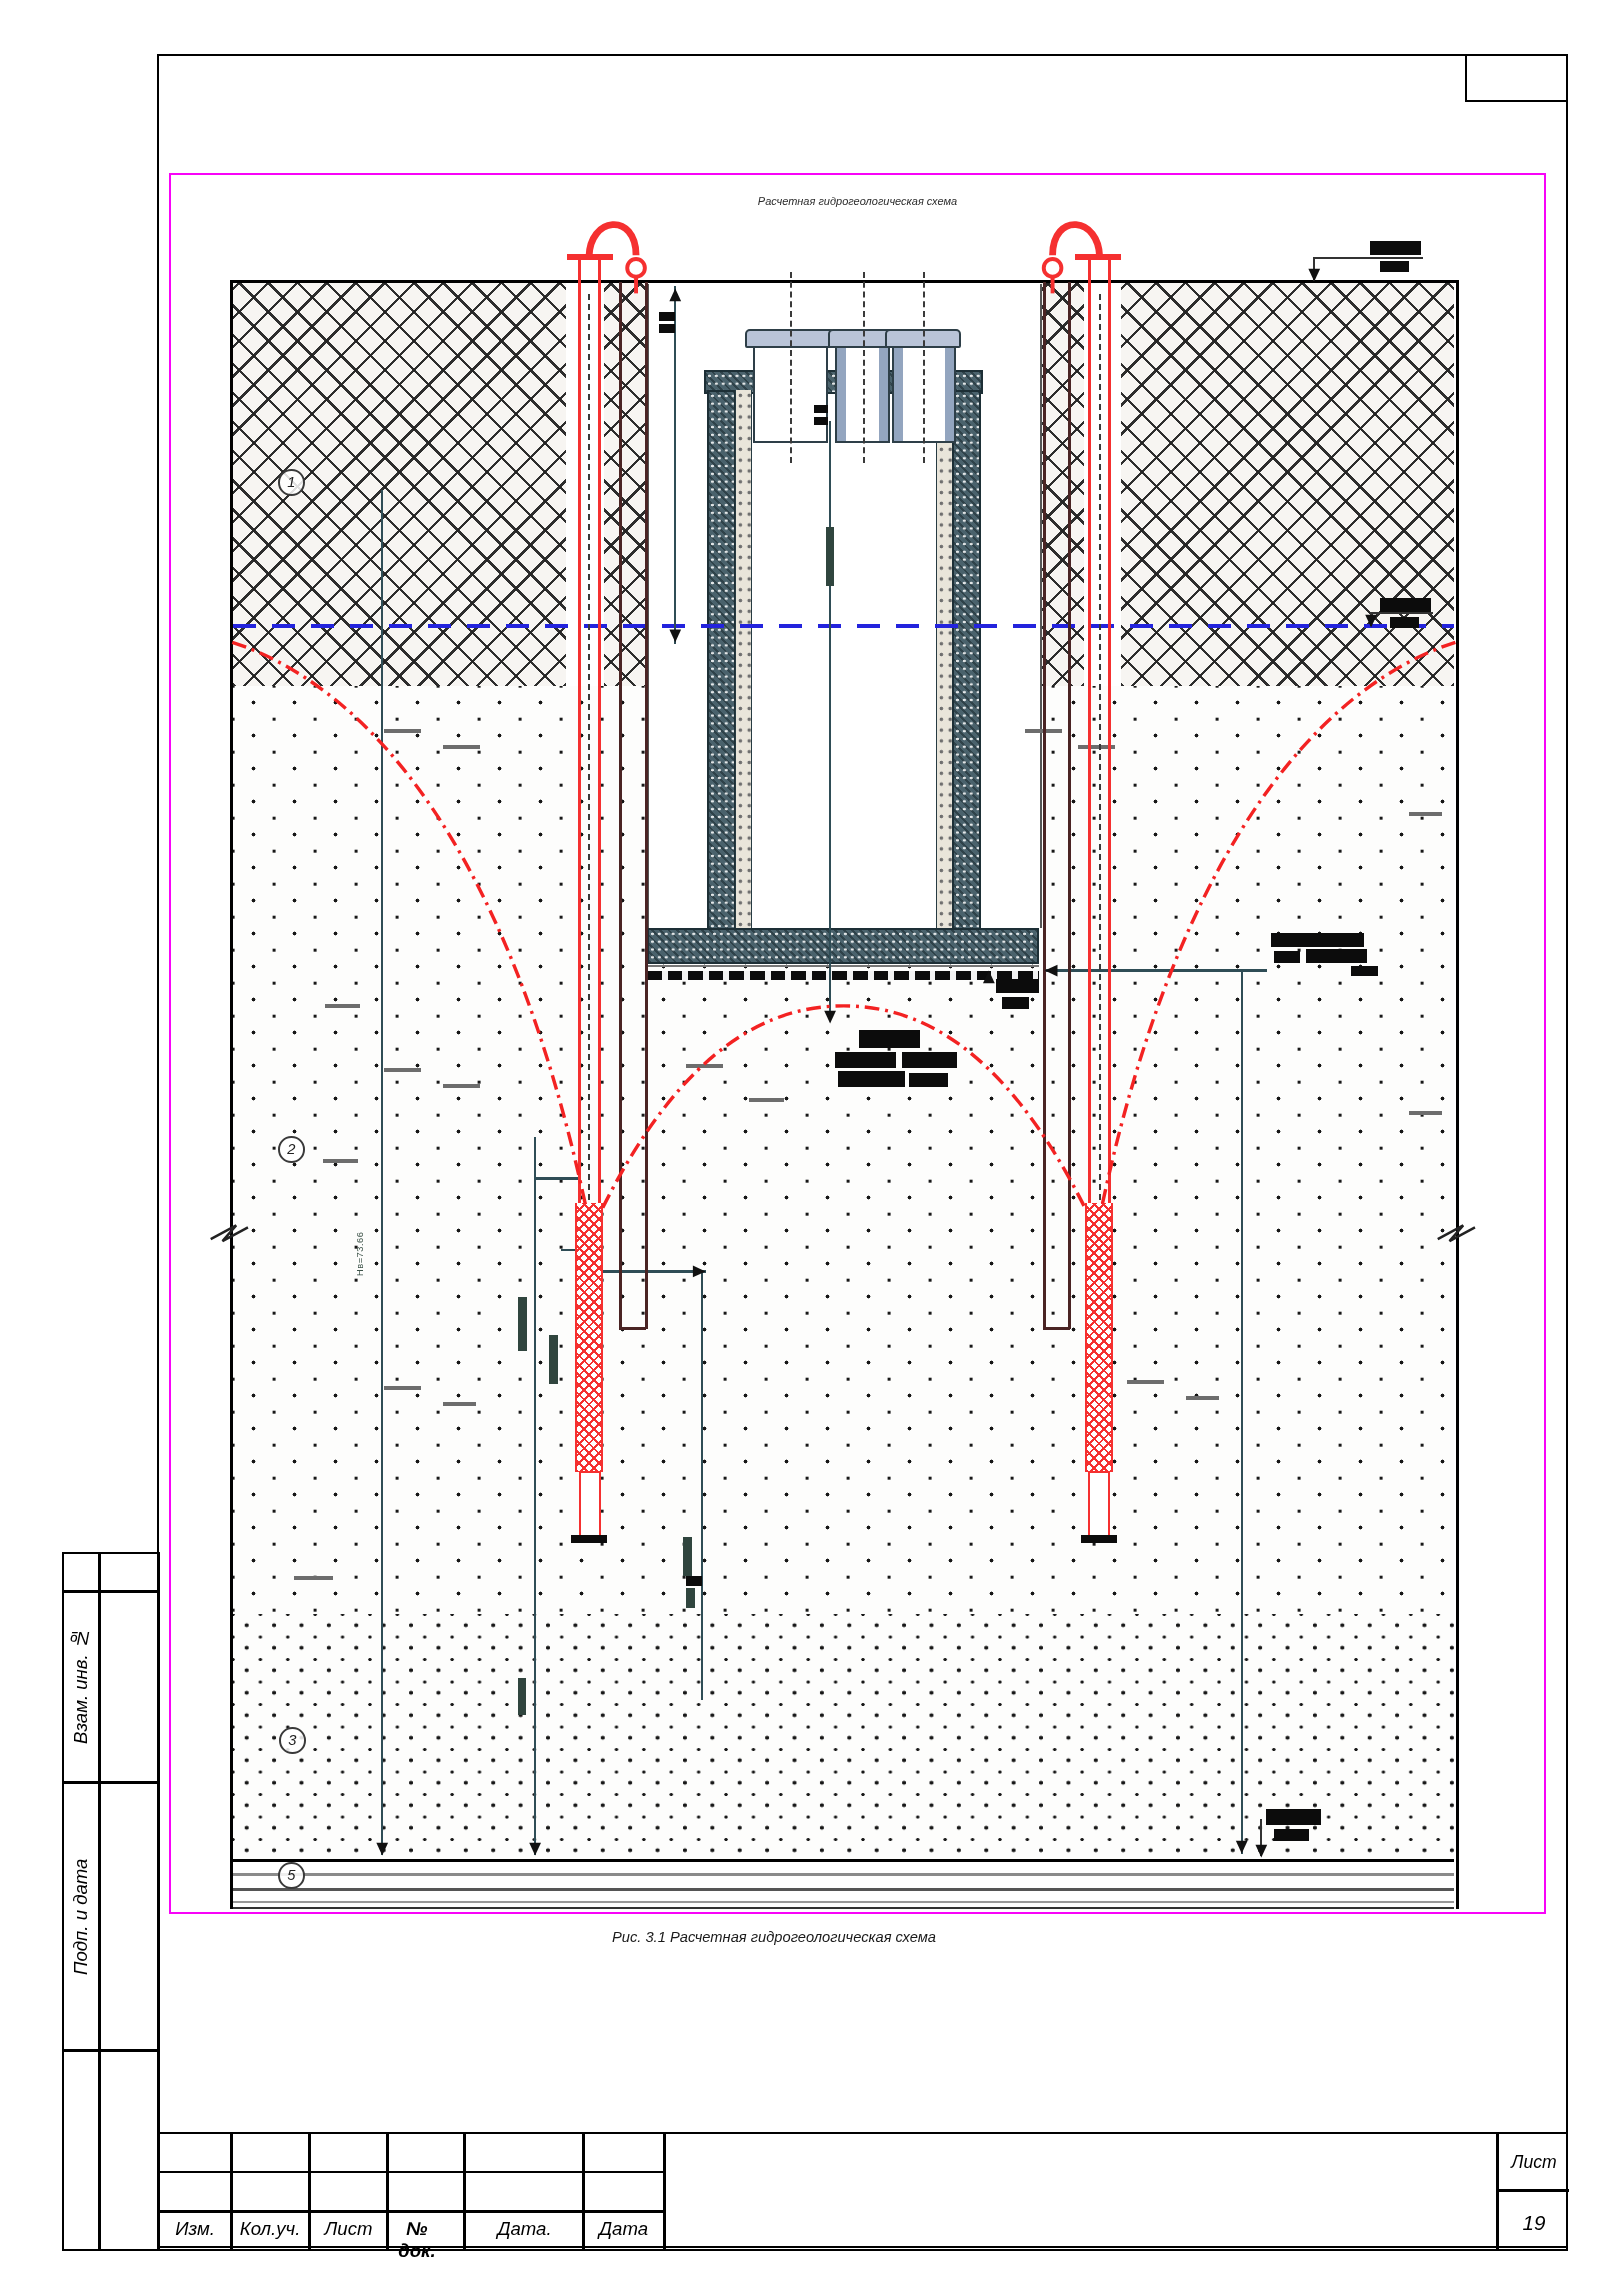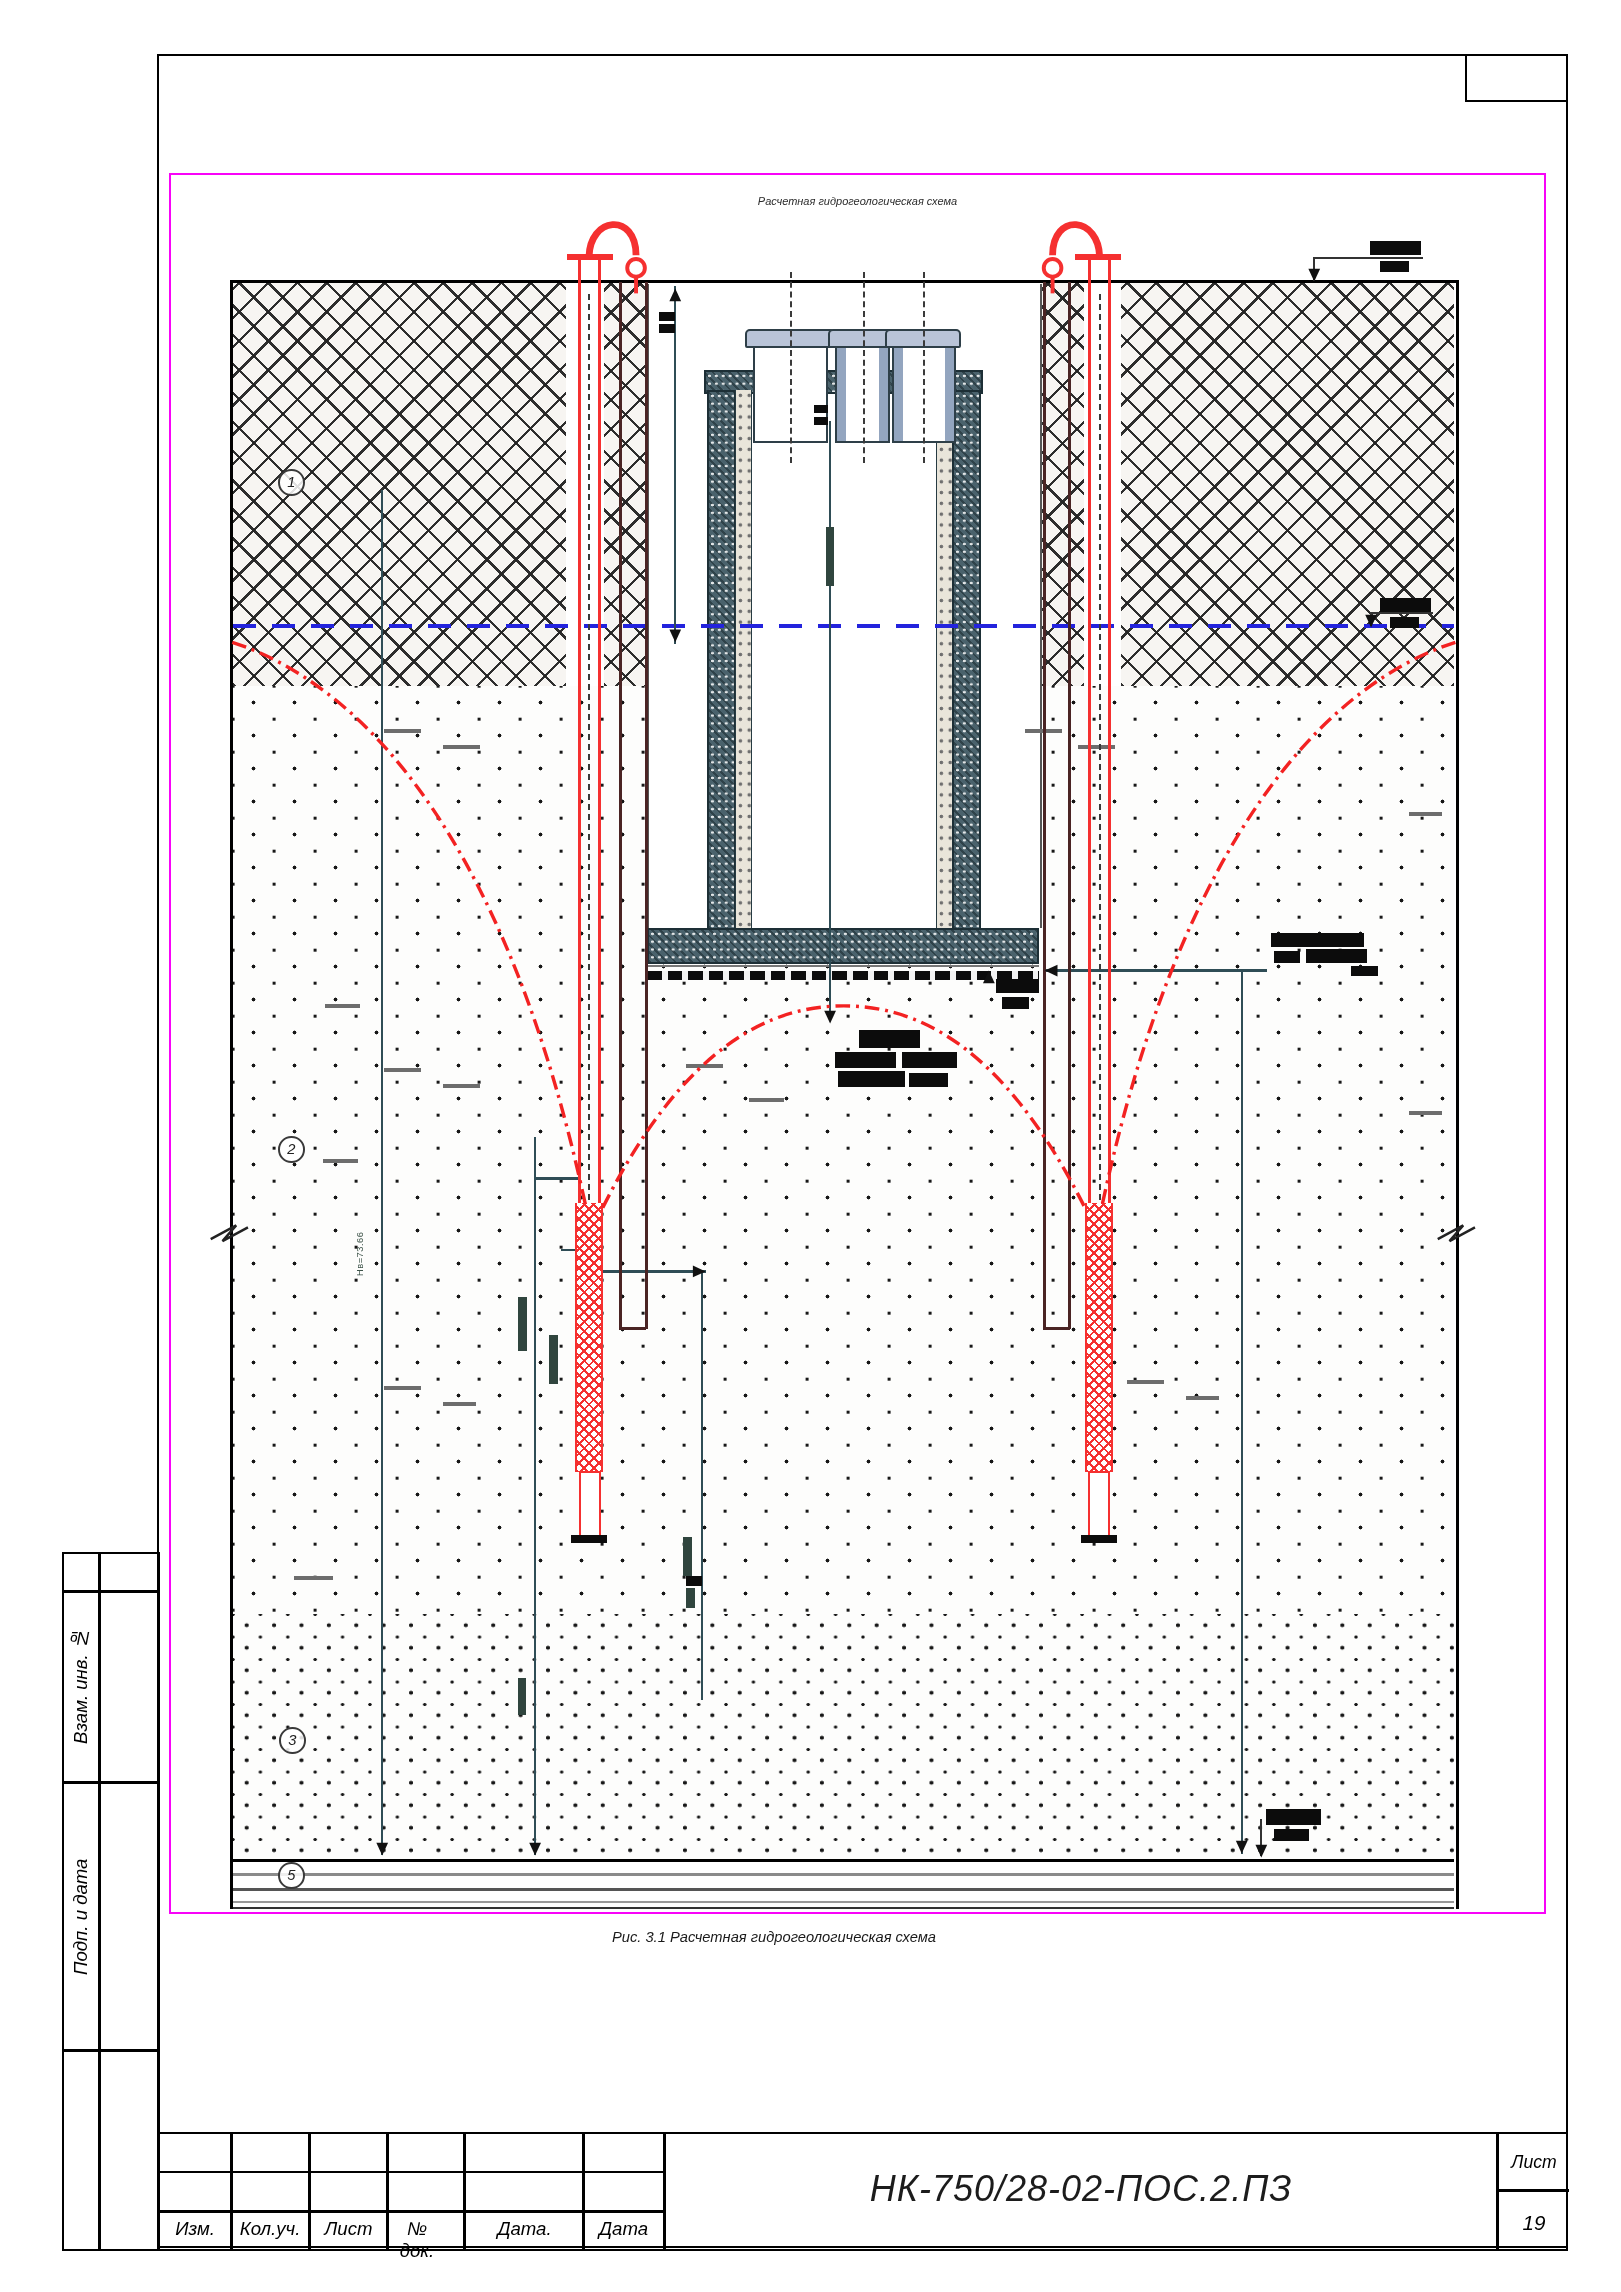--- a/index.html
+++ b/index.html
@@ -298,23 +298,22 @@
   <div class="bl" style="left:663px;top:2132px;width:2.9px;height:119px;"></div>
   <div class="bl" style="left:1496px;top:2132px;width:2.9px;height:119px;"></div>
 
   <div class="bl" style="left:157px;top:2171px;width:509px;height:1.5px;"></div>
   <div class="bl" style="left:157px;top:2210px;width:509px;height:2.9px;"></div>
   <div class="bl" style="left:1496px;top:2189px;width:73px;height:2.9px;"></div>
 
   <div class="tb-label" style="left:157px;top:2218px;width:76px;">Изм.</div>
   <div class="tb-label" style="left:233px;top:2218px;width:74px;">Кол.уч.</div>
   <div class="tb-label" style="left:311px;top:2218px;width:75px;">Лист</div>
-  <div class="tb-label" style="left:389px;top:2218px;width:56px;">№ док.</div>
+  <div class="tb-label" style="left:389px;top:2218px;width:56px;font-weight:bold;">№ док.</div>
   <div class="tb-label" style="left:466px;top:2218px;width:117px;">Дата.</div>
   <div class="tb-label" style="left:585px;top:2218px;width:77px;">Дата</div>
 
-  <div class="abs it cap-text" style="left:666px;top:2168px;width:830px;font-size:36px;letter-spacing:1px;">НК-750/28-02-ПОС.2.ПЗ</div>
 
   <div class="tb-label" style="left:1499px;top:2152px;width:70px;font-size:17.6px;">Лист</div>
   <div class="tb-label" style="left:1499px;top:2211px;width:70px;font-size:20.6px;">19</div>
 
 </div>
 
 
 </body></html>

